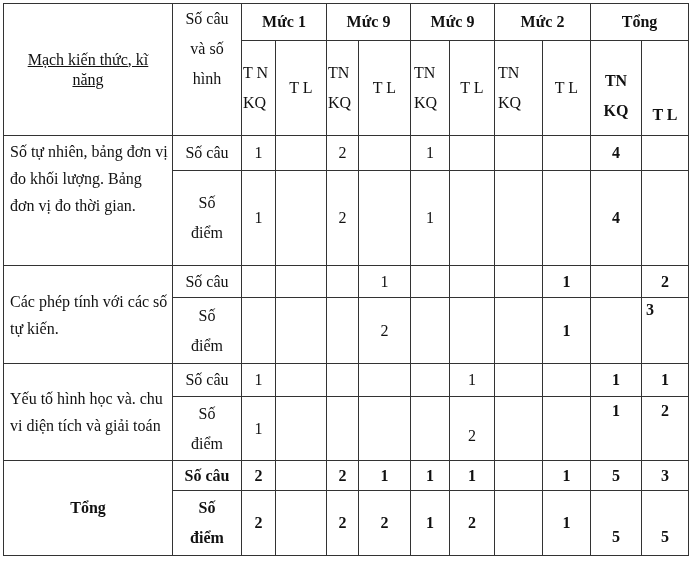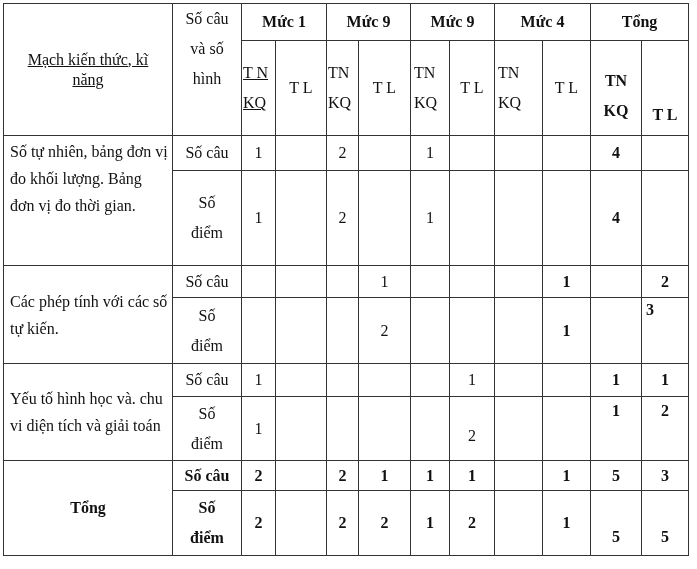--- a/index.html
+++ b/index.html
@@ -48,26 +48,26 @@
     <col style="width:47px">
   </colgroup>
 
   <tbody>
       <tr style="height:37px">
     <td rowspan="2" style="padding:0 12px; line-height:20px;text-decoration:underline;">Mạch kiến thức, kĩ năng</td>
     <td rowspan="2" class="vtop lh">Số câu và số hình</td>
     <td colspan="2" class="b">Mức 1</td>
     <td colspan="2" class="b">Mức 9</td>
     <td colspan="2" class="b">Mức 9</td>
-    <td colspan="2" class="b">Mức 4</td>
+    <td colspan="2" class="b">Mức 2</td>
     <td colspan="2" class="b">Tổng</td>
   </tr>
 
   <tr style="height:95px">
-    <td class="lh tnkq-left" style="padding:0 1px;text-decoration:underline;">T N KQ</td>
+    <td class="lh tnkq-left" style="padding:0 1px;">T N KQ</td>
     <td>T L</td>
     <td class="lh tnkq-left" style="padding:0 1px;">TN KQ</td>
     <td>T L</td>
     <td class="lh tnkq-left">TN KQ</td>
     <td>T L</td>
     <td class="lh tnkq-left">TN KQ</td>
     <td>T L</td>
     <td class="b lh" style="padding-top:16px;">TN KQ</td>
     <td class="b tong-tl-hdr">T L</td>
   </tr>

